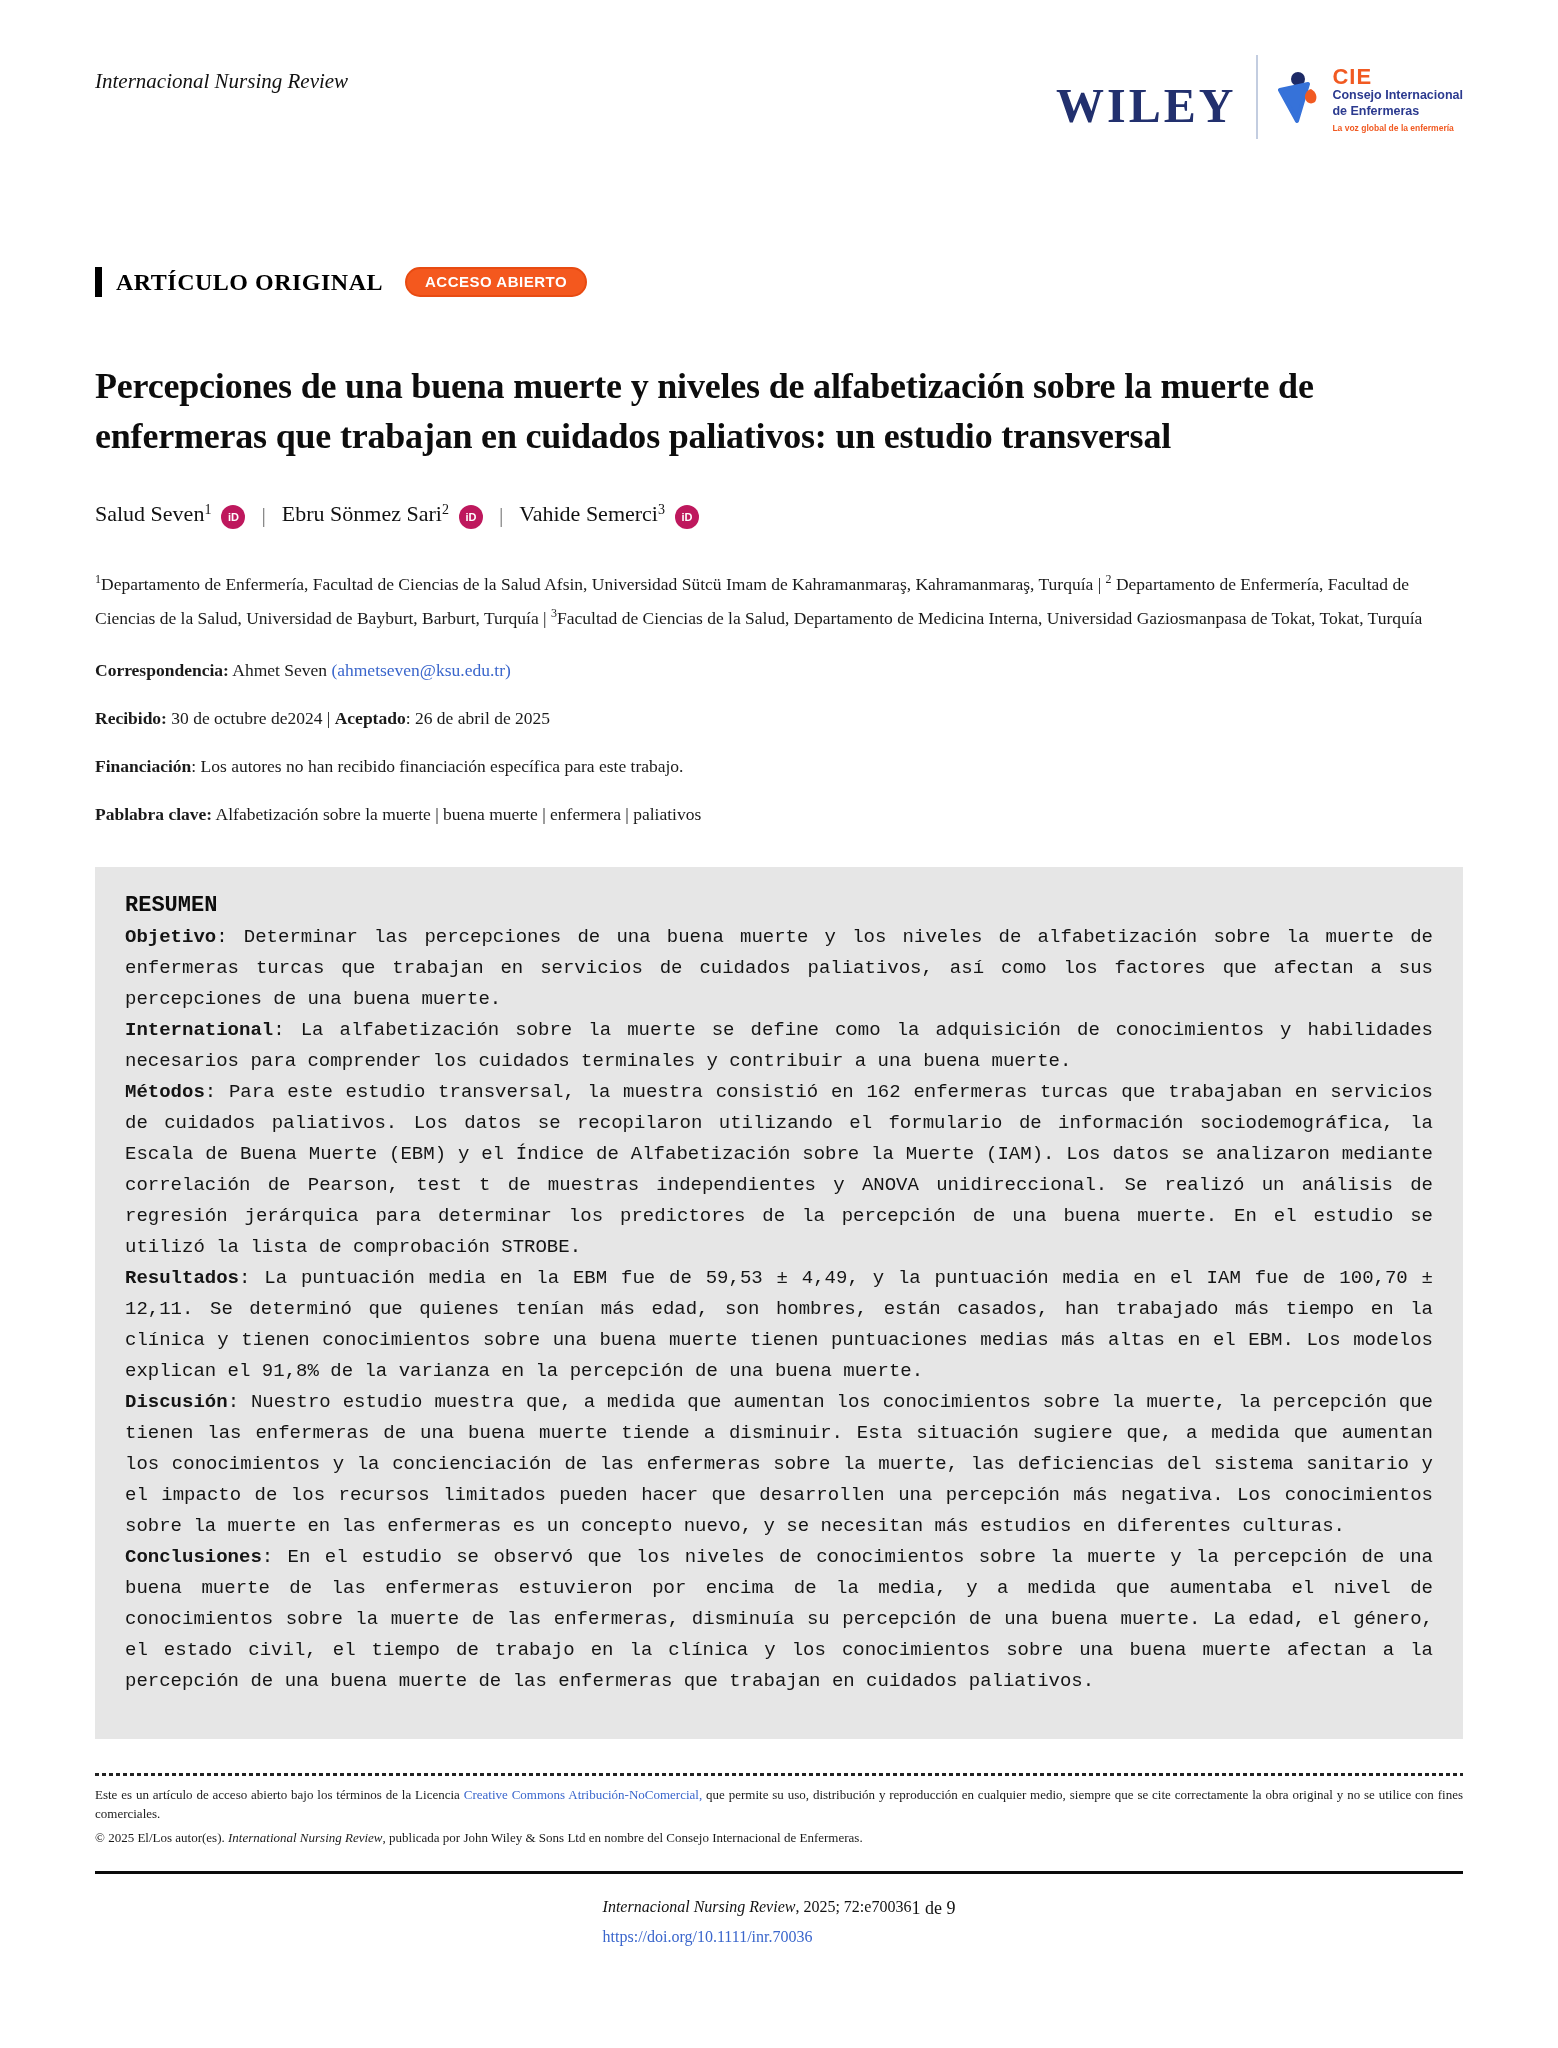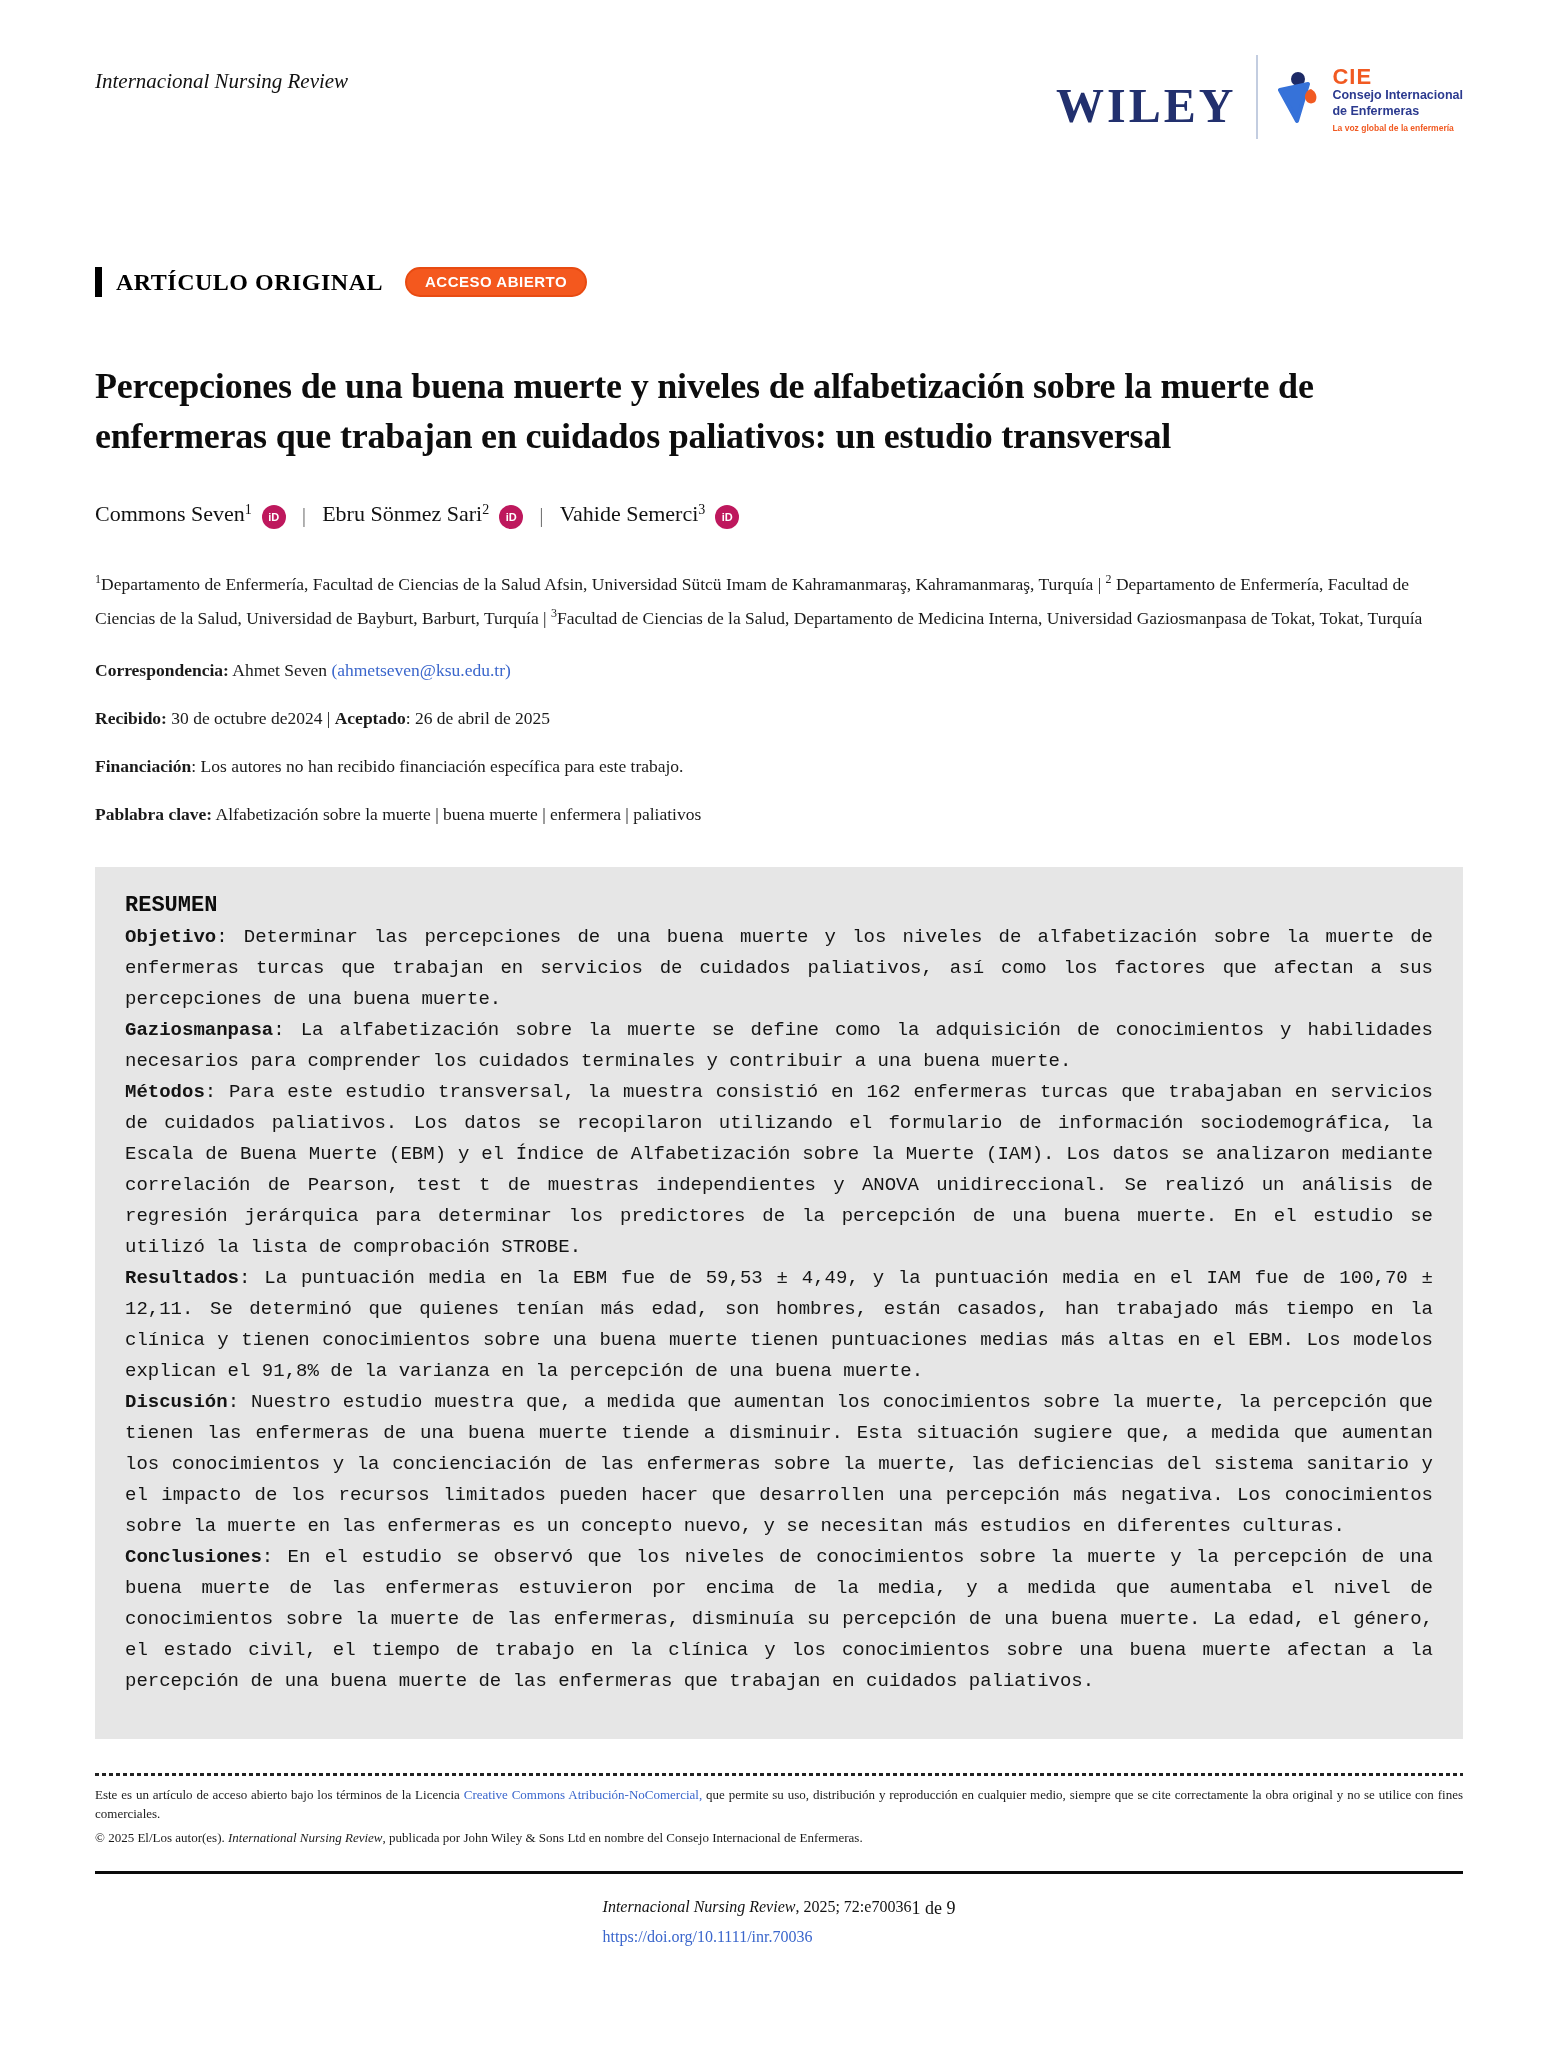--- a/index.html
+++ b/index.html
@@ -98,21 +98,21 @@
   <div class="type-row">
     <span class="type-bar"></span>
     <span class="type-label">ARTÍCULO ORIGINAL</span>
     <span class="access-badge">ACCESO ABIERTO</span>
   </div>
 
   <h1 class="title">Percepciones de una buena muerte y niveles de alfabetización sobre la muerte de enfermeras que trabajan en cuidados paliativos: un estudio transversal</h1>
 
   <div class="authors">
     <span class="author">
-      <span>Commons Seven</span>
+      <span>Salud Seven</span>
         <sup>1</sup>
       <span class="orcid">iD</span>
     </span>
     <span class="author-sep">|</span>
     <span class="author">
       <span>Ebru Sönmez Sari</span>
         <sup>2</sup>
       <span class="orcid">iD</span>
     </span>
     <span class="author-sep">|</span>
@@ -129,21 +129,21 @@
 
   <p class="meta"><b>Recibido:</b><span> 30 de octubre de2024  |  </span><b>Aceptado</b><span>: 26 de abril de 2025</span></p>
 
   <p class="meta"><b>Financiación</b><span>: Los autores no han recibido financiación específica para este trabajo.</span></p>
 
   <p class="meta"><b>Pablabra clave:</b><span> Alfabetización sobre la muerte | buena muerte | enfermera | paliativos</span></p>
 
   <section class="abstract">
     <h2>RESUMEN</h2>
     <p><b>Objetivo</b><span>: Determinar las percepciones de una buena muerte y los niveles de alfabetización sobre la muerte de enfermeras turcas que trabajan en servicios de cuidados paliativos, así como los factores que afectan a sus percepciones de una buena muerte.</span></p>
-    <p><b>Gaziosmanpasa</b><span>: La alfabetización sobre la muerte se define como la adquisición de conocimientos y habilidades necesarios para comprender los cuidados terminales y contribuir a una buena muerte.</span></p>
+    <p><b>International</b><span>: La alfabetización sobre la muerte se define como la adquisición de conocimientos y habilidades necesarios para comprender los cuidados terminales y contribuir a una buena muerte.</span></p>
     <p><b>Métodos</b><span>: Para este estudio transversal, la muestra consistió en 162 enfermeras turcas que trabajaban en servicios de cuidados paliativos. Los datos se recopilaron utilizando el formulario de información sociodemográfica, la Escala de Buena Muerte (EBM) y el Índice de Alfabetización sobre la Muerte (IAM). Los datos se analizaron mediante correlación de Pearson, test t de muestras independientes y ANOVA unidireccional. Se realizó un análisis de regresión jerárquica para determinar los predictores de la percepción de una buena muerte. En el estudio se utilizó la lista de comprobación STROBE.</span></p>
     <p><b>Resultados</b><span>: La puntuación media en la EBM fue de 59,53 ± 4,49, y la puntuación media en el IAM fue de 100,70 ± 12,11. Se determinó que quienes tenían más edad, son hombres, están casados, han trabajado más tiempo en la clínica y tienen conocimientos sobre una buena muerte tienen puntuaciones medias más altas en el EBM. Los modelos explican el 91,8% de la varianza en la percepción de una buena muerte.</span></p>
     <p><b>Discusión</b><span>: Nuestro estudio muestra que, a medida que aumentan los conocimientos sobre la muerte, la percepción que tienen las enfermeras de una buena muerte tiende a disminuir. Esta situación sugiere que, a medida que aumentan los conocimientos y la concienciación de las enfermeras sobre la muerte, las deficiencias del sistema sanitario y el impacto de los recursos limitados pueden hacer que desarrollen una percepción más negativa. Los conocimientos sobre la muerte en las enfermeras es un concepto nuevo, y se necesitan más estudios en diferentes culturas.</span></p>
     <p><b>Conclusiones</b><span>: En el estudio se observó que los niveles de conocimientos sobre la muerte y la percepción de una buena muerte de las enfermeras estuvieron por encima de la media, y a medida que aumentaba el nivel de conocimientos sobre la muerte de las enfermeras, disminuía su percepción de una buena muerte. La edad, el género, el estado civil, el tiempo de trabajo en la clínica y los conocimientos sobre una buena muerte afectan a la percepción de una buena muerte de las enfermeras que trabajan en cuidados paliativos.</span></p>
   </section>
 
   <div class="dotted-rule"></div>
 
   <p class="fineprint"><span>Este es un artículo de acceso abierto bajo los términos de la Licencia </span><a href="#" class="link">Creative Commons Atribución-NoComercial,</a><span> que permite su uso, distribución y reproducción en cualquier medio, siempre que se cite correctamente la obra original y no se utilice con fines comerciales.</span></p>
 

